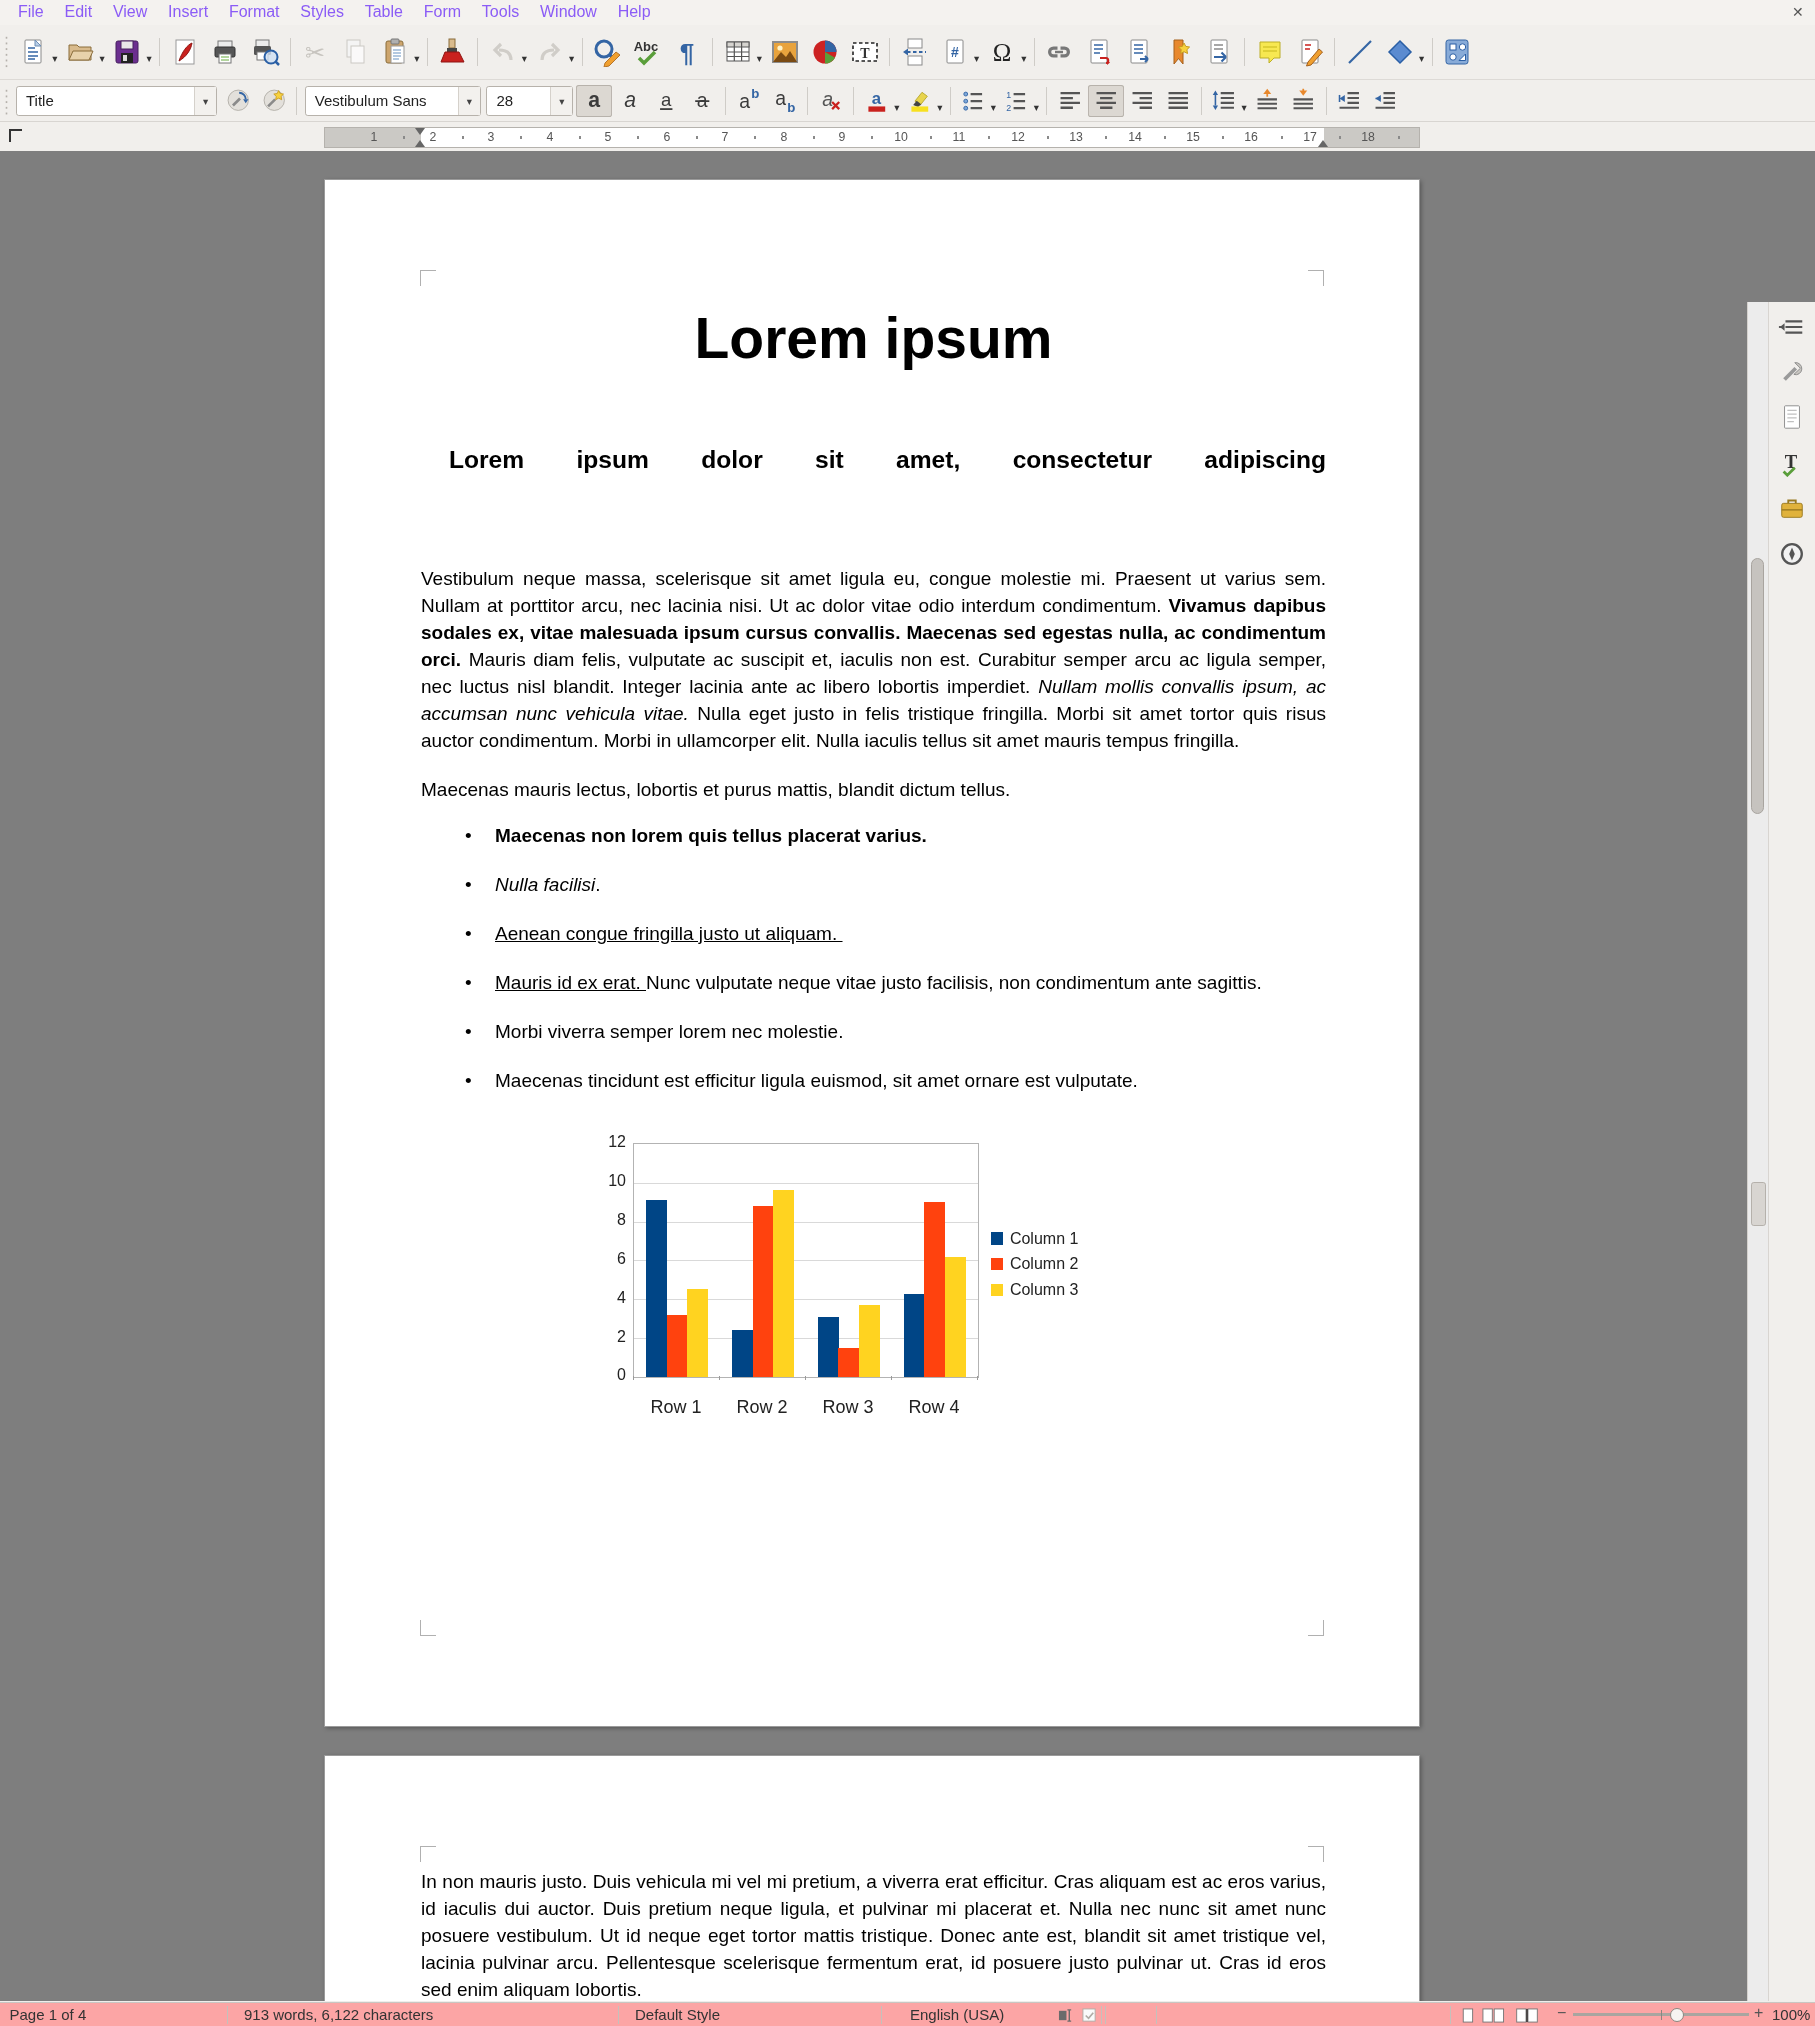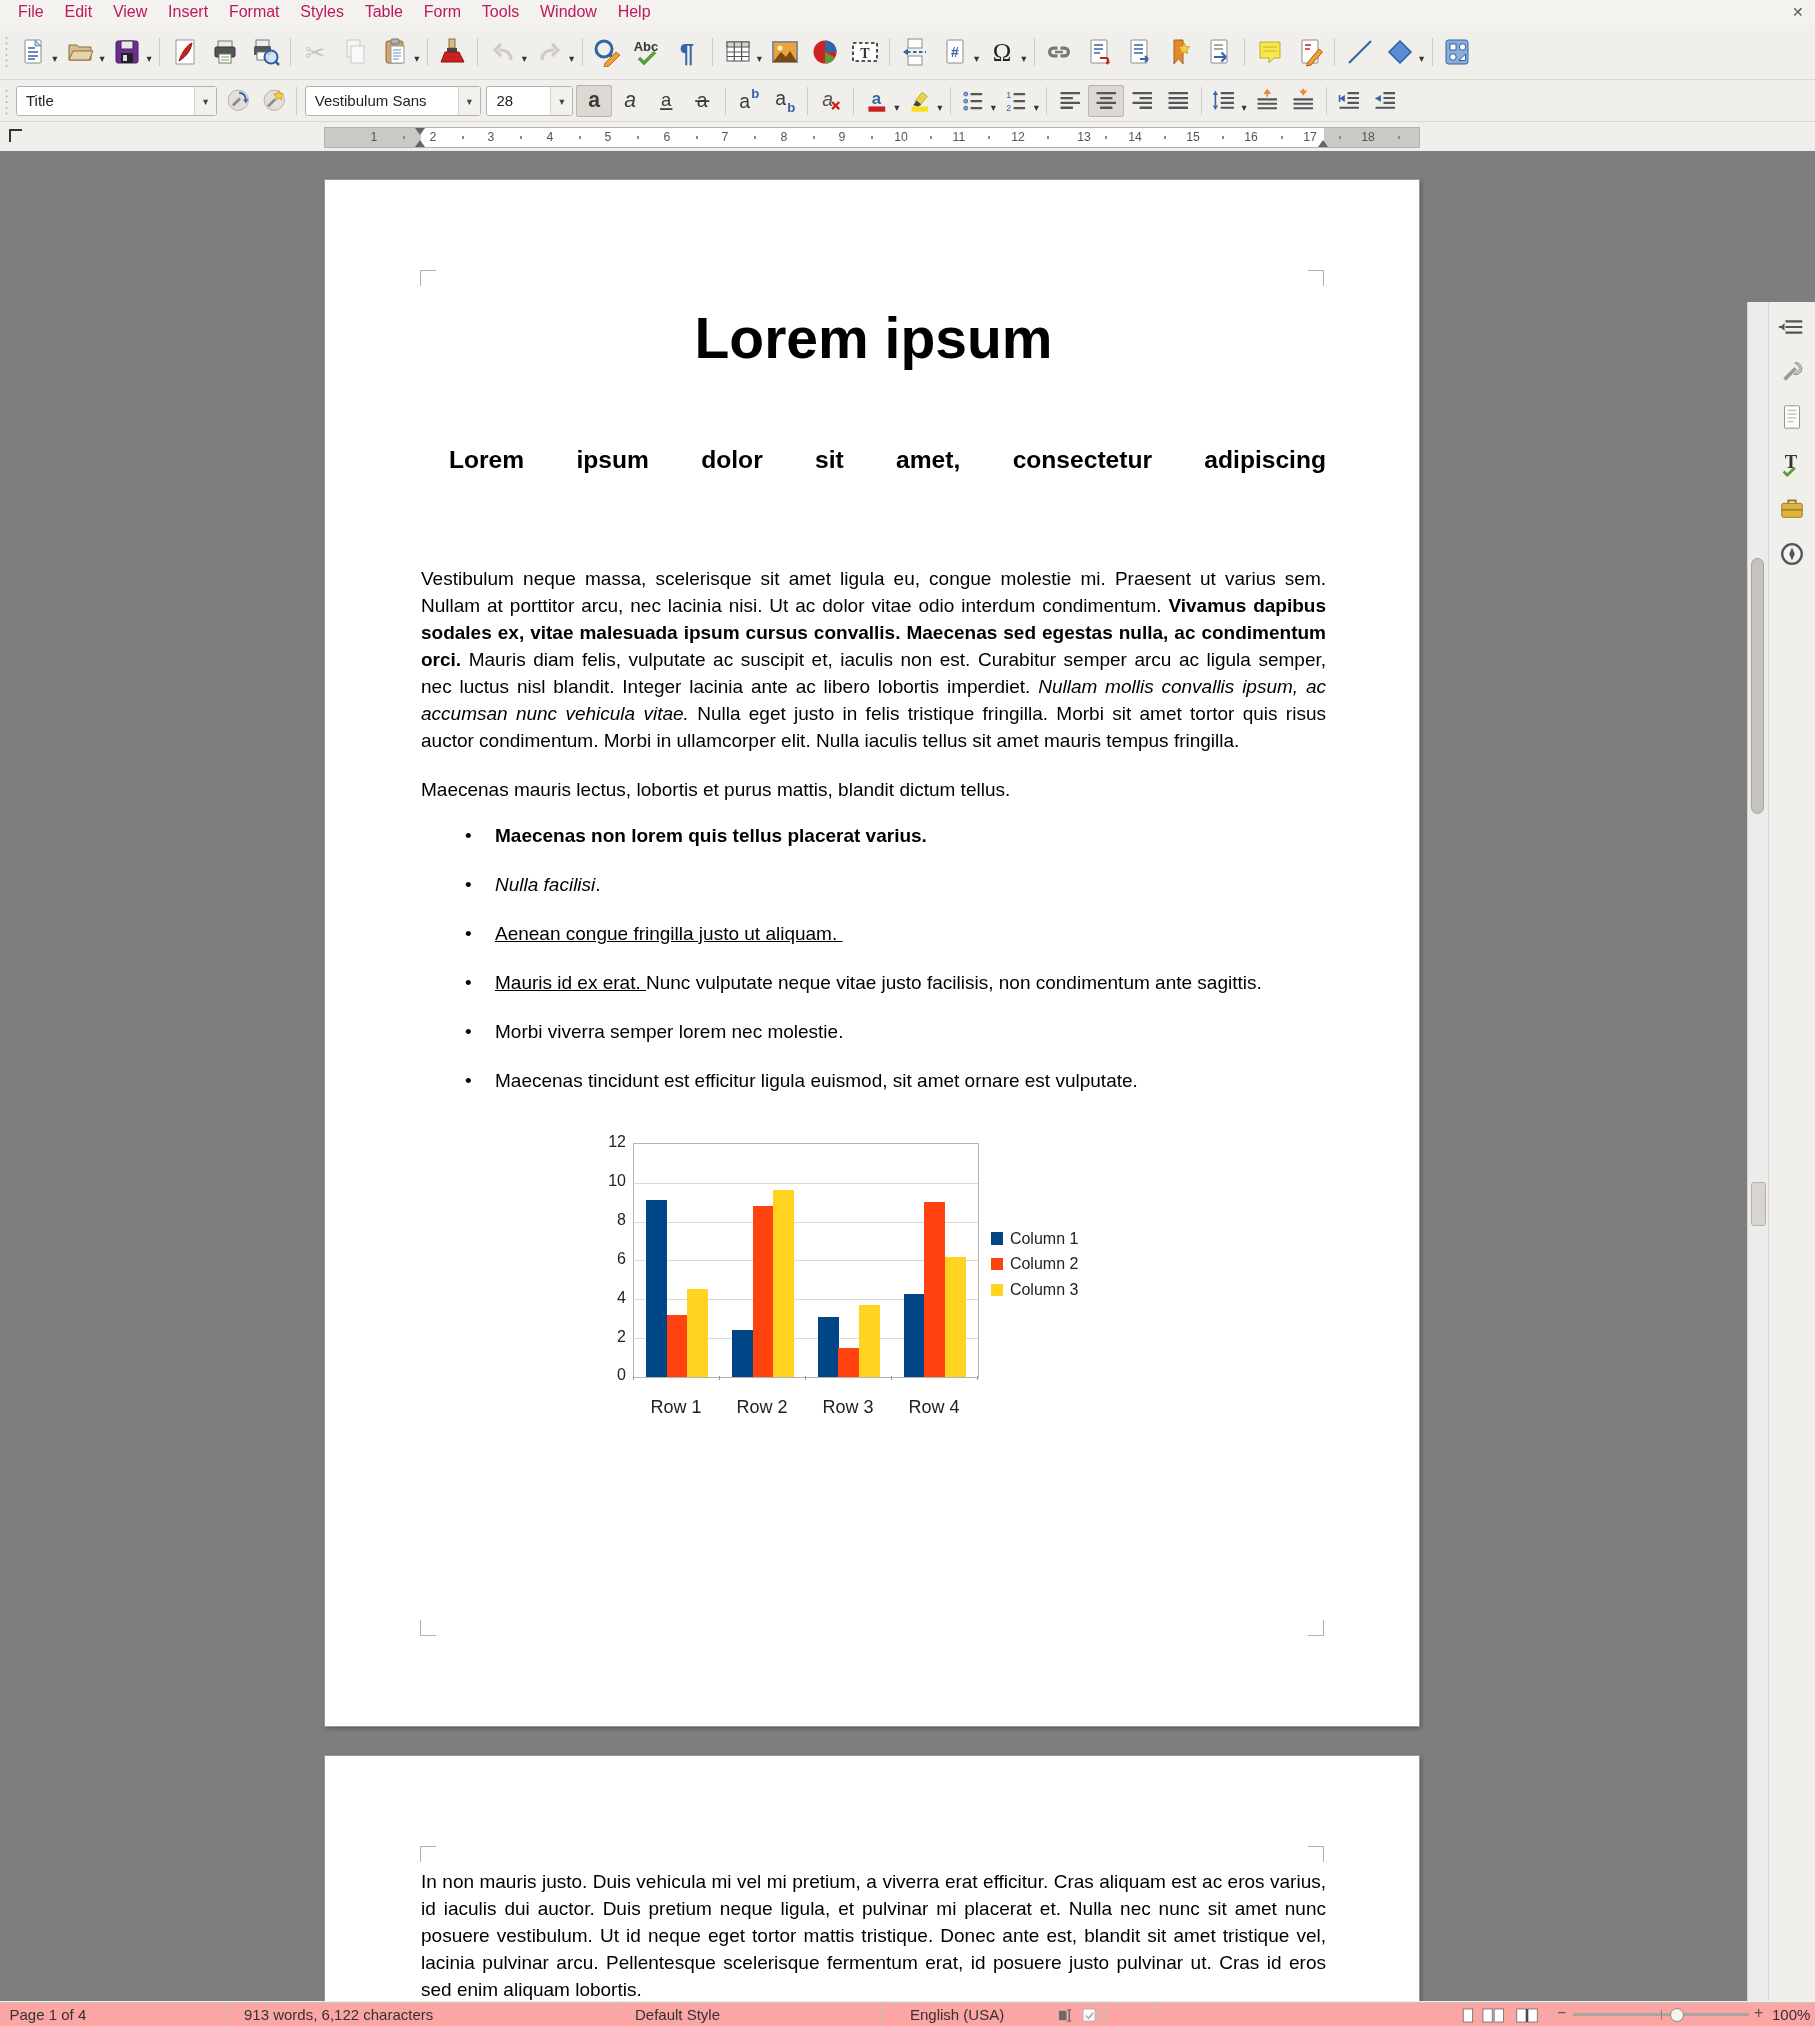--- a/index.html
+++ b/index.html
@@ -2,21 +2,21 @@
 <html style="font-size:15px"><head>
 <meta charset="utf-8">
 <style>
   html,body{margin:0;padding:0;}
   body{width:1815px;height:2026px;position:relative;overflow:hidden;
        font-family:"Liberation Sans",sans-serif;background:#f0eeeb;
        -webkit-font-smoothing:antialiased;}
   
   #menubar{position:absolute;left:0;top:0;width:100%;height:24.6px;background:#f4f2ef;
            display:flex;align-items:center;padding-left:7.6px;box-sizing:border-box;}
-  .menu-item{font-size:16px;color:#be185d;padding:1.9px 10.4px;cursor:default;}
+  .menu-item{font-size:16px;color:#8b5cf6;padding:1.9px 10.4px;cursor:default;}
   #win-close{position:absolute;right:7.6px;top:2.8px;font-size:14px;color:#555;width:19px;height:19px;
              display:flex;align-items:center;justify-content:center;}
   
   #toolbar1{position:absolute;left:0;top:24.6px;width:100%;height:55px;background:#f1efec;
             border-bottom:0.9px solid #dddad6;display:flex;align-items:center;box-sizing:border-box;}
   #toolbar2{position:absolute;left:0;top:80px;width:100%;height:42px;background:#f1efec;
             border-bottom:0.9px solid #d8d5d1;display:flex;align-items:center;box-sizing:border-box;}
   .grip{width:8.5px;height:70%;margin:0 2.8px 0 1.9px;
         background-image:radial-gradient(#b5b1ab 1.1px,transparent 1.2px);
         background-size:4.7px 5.7px;background-position:1.9px 1.9px;background-repeat:repeat-y;}
@@ -545,21 +545,21 @@
       <span class="rnum" style="left: 459px;">8</span>
       <div class="rtick" style="left: 488px;"></div>
       <span class="rnum" style="left: 517px;">9</span>
       <div class="rtick" style="left: 546px;"></div>
       <span class="rnum" style="left: 576px;">10</span>
       <div class="rtick" style="left: 605px;"></div>
       <span class="rnum" style="left: 634px;">11</span>
       <div class="rtick" style="left: 663px;"></div>
       <span class="rnum" style="left: 693px;">12</span>
       <div class="rtick" style="left: 722px;"></div>
-      <span class="rnum" style="left: 751px; margin-left: 8px;">13</span>
+      <span class="rnum" style="left: 751px;">13</span>
       <div class="rtick" style="left: 780px;"></div>
       <span class="rnum" style="left: 810px;">14</span>
       <div class="rtick" style="left: 839px;"></div>
       <span class="rnum" style="left: 868px;">15</span>
       <div class="rtick" style="left: 897px;"></div>
       <span class="rnum" style="left: 926px;">16</span>
       <div class="rtick" style="left: 956px;"></div>
       <span class="rnum" style="left: 985px;">17</span>
       <div class="rtick" style="left: 1014px;"></div>
       <span class="rnum" style="left: 1043px;">18</span>

